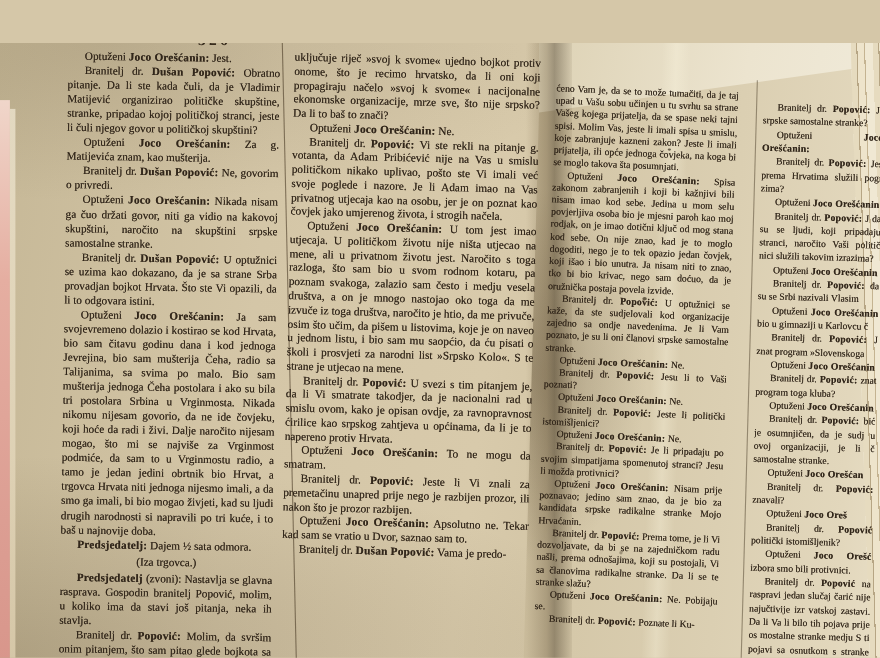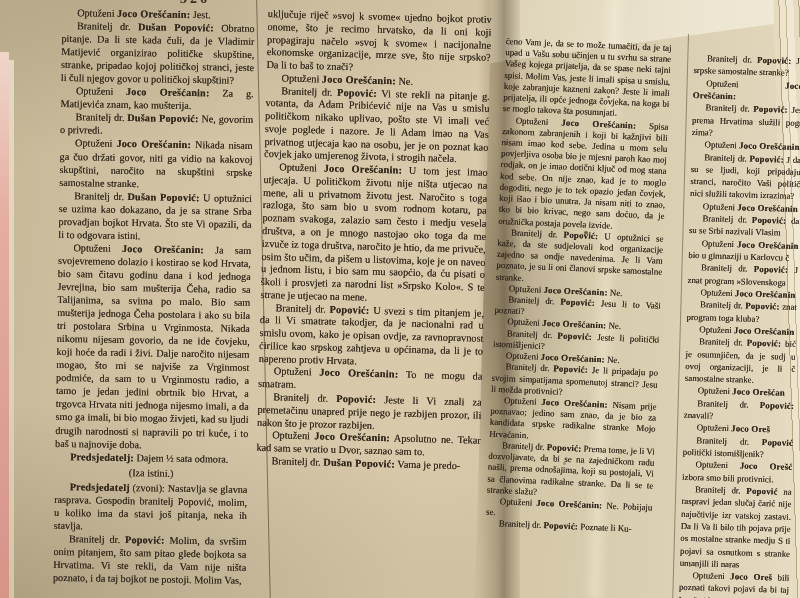--- a/index.html
+++ b/index.html
@@ -1,21 +1,21 @@
 <!DOCTYPE html>
 <html><head>
 <meta charset="utf-8">
 <style>
   html,body{margin:0;padding:0;}
   body{
     width:800px;height:598px;overflow:hidden;position:relative;
     background:#d5c7a8;
     font-family:"Liberation Serif","DejaVu Serif",serif;
   }
-  .scene{position:absolute;inset:0;overflow:hidden;}
+  .scene{position:absolute;inset:0;overflow:hidden;margin-top:39px;}
 
   
   .paper-base{
     position:absolute;inset:0;
     background:
       radial-gradient(120% 55% at 0% 100%, rgba(70,55,30,.22), transparent 60%),
       radial-gradient(90% 40% at 12% 0%, rgba(70,55,30,.14), transparent 65%),
       linear-gradient(97deg,#c6b897 0%,#d4c6a7 30%,#d8caab 55%,#cdbf9f 78%,#d2c4a5 100%);
   }
   
@@ -114,21 +114,21 @@
 
   <div class="col col1">
       <p class=""><span>Optuženi </span><b>Joco Orešćanin:</b><span> Jest.</span></p>
       <p class=""><span>Branitelj dr. </span><b>Dušan Popović:</b><span> Obratno pitanje. Da li ste kada čuli, da je Vladimir Matijević organizirao političke skupštine, stranke, pripadao kojoj političkoj stranci, jeste li čuli njegov govor u političkoj skupštini?</span></p>
       <p class=""><span>Optuženi </span><b>Joco Orešćanin:</b><span> Za g. Matijevića znam, kao mušterija.</span></p>
       <p class=""><span>Branitelj dr. </span><b>Dušan Popović:</b><span> Ne, govorim o privredi.</span></p>
       <p class=""><span>Optuženi </span><b>Joco Orešćanin:</b><span> Nikada nisam ga čuo držati govor, niti ga vidio na kakovoj skupštini, naročito na skupštini srpske samostalne stranke.</span></p>
       <p class=""><span>Branitelj dr. </span><b>Dušan Popović:</b><span> U optužnici se uzima kao dokazano, da je sa strane Srba provadjan bojkot Hrvata. Što ste Vi opazili, da li to odgovara istini.</span></p>
       <p class=""><span>Optuženi </span><b>Joco Orešćanin:</b><span> Ja sam svojevremeno dolazio i kostirao se kod Hrvata, bio sam čitavu godinu dana i kod jednoga Jevrejina, bio sam mušterija Čeha, radio sa Talijanima, sa svima po malo. Bio sam mušterija jednoga Čeha postolara i ako su bila tri postolara Srbina u Vrginmosta. Nikada nikomu nijesam govorio, da ne ide čovjeku, koji hoće da radi i živi. Dalje naročito nijesam mogao, što mi se najviše za Vrginmost podmiće, da sam to u Vrginmostu radio, a tamo je jedan jedini obrtnik bio Hrvat, a trgovca Hrvata niti jednoga nijesmo imali, a da smo ga imali, bi bio mogao živjeti, kad su ljudi drugih narodnosti si napravili po tri kuće, i to baš u najnovije doba.</span></p>
       <p class=""><b>Predsjedatelj:</b><span> Dajem ½ sata odmora.</span></p>
-      <p class="center"><span>(Iza istini.)</span></p>
+      <p class="center"><span>(Iza trgovca.)</span></p>
       <p class=""><b>Predsjedatelj</b><span> (zvoni): Nastavlja se glavna rasprava. Gospodin branitelj Popović, molim, u koliko ima da stavi još pitanja, neka ih stavlja.</span></p>
       <p class=""><span>Branitelj dr. </span><b>Popović:</b><span> Molim, da svršim onim pitanjem, što sam pitao glede bojkota sa Hrvatima. Vi ste rekli, da Vam nije ništa poznato, i da taj bojkot ne postoji. Molim Vas,</span></p>
     </div>
   <div class="col col2">
       <p class=" flush"><span>uključuje riječ »svoj k svome« ujedno bojkot protiv onome, što je recimo hrvatsko, da li oni koji propagiraju načelo »svoj k svome« i nacijonalne ekonomske organizacije, mrze sve, što nije srpsko? Da li to baš to znači?</span></p>
       <p class=""><span>Optuženi </span><b>Joco Orešćanin:</b><span> Ne.</span></p>
       <p class=""><span>Branitelj dr. </span><b>Popović:</b><span> Vi ste rekli na pitanje g. votanta, da Adam Pribićević nije na Vas u smislu političkom nikako uplivao, pošto ste Vi imali već svoje poglede i nazore. Je li Adam imao na Vas privatnog utjecaja kao na osobu, jer je on poznat kao čovjek jako umjerenog života, i strogih načela.</span></p>
       <p class=""><span>Optuženi </span><b>Joco Orešćanin:</b><span> U tom jest imao utjecaja. U političkom životu nije ništa utjecao na mene, ali u privatnom životu jest. Naročito s toga razloga, što sam bio u svom rodnom kotaru, pa poznam svakoga, zalazio sam često i medju vesela društva, a on je mnogo nastojao oko toga da me izvuče iz toga društva, naročito je htio, da me privuče, osim što učim, da pišem u listovima, koje je on naveo u jednom listu, i bio sam mu saopćio, da ću pisati o školi i prosvjeti za narodni list »Srpsko Kolo«. S te strane je utjecao na mene.</span></p>
       <p class=""><span>Branitelj dr. </span><b>Popović:</b><span> U svezi s tim pitanjem je, da li Vi smatrate takodjer, da je nacionalni rad u smislu ovom, kako je opisan ovdje, za ravnopravnost ćirilice kao srpskog zahtjeva u općinama, da li je to napereno protiv Hrvata.</span></p>
       <p class=""><span>Optuženi </span><b>Joco Orešćanin:</b><span> To ne mogu da smatram.</span></p>

